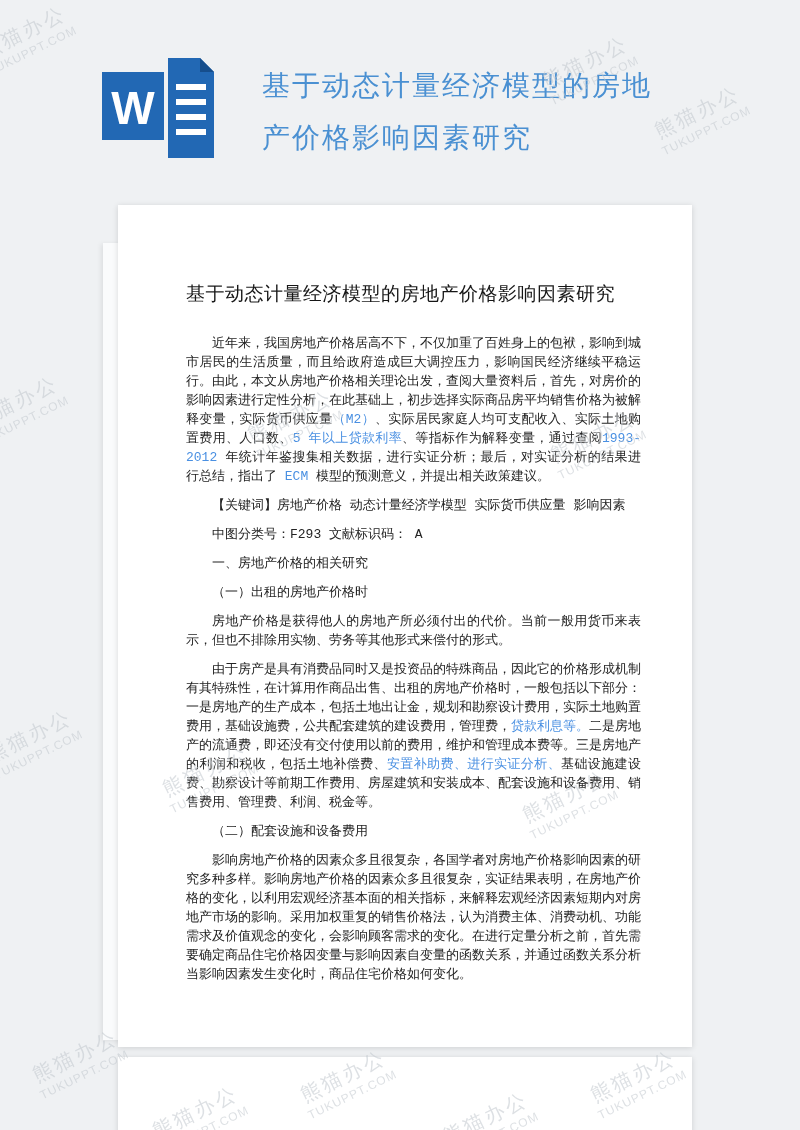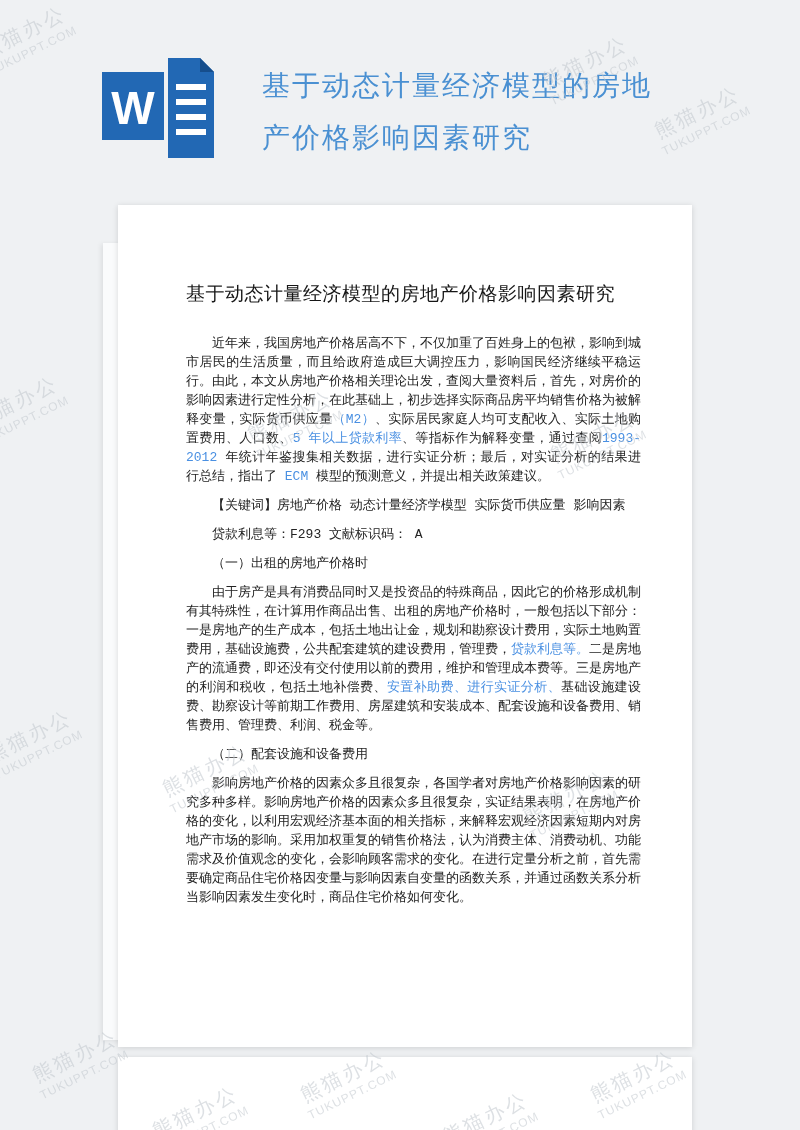--- a/index.html
+++ b/index.html
@@ -109,25 +109,27 @@
   <div class="sheet-back"></div>
 
   <div class="page1">
     <div class="page1-inner">
       <h2 class="doc-title">基于动态计量经济模型的房地产价格影响因素研究</h2>
 
       <p><span>近年来，我国房地产价格居高不下，不仅加重了百姓身上的包袱，影响到城市居民的生活质量，而且给政府造成巨大调控压力，影响国民经济继续平稳运行。由此，本文从房地产价格相关理论出发，查阅大量资料后，首先，对房价的影响因素进行定性分析，在此基础上，初步选择实际商品房平均销售价格为被解释变量，实际货币供应量</span><span class="hl">（M2）</span><span>、实际居民家庭人均可支配收入、实际土地购置费用、人口数、</span><span class="hl">5 年以上贷款利率</span><span>、等指标作为解释变量，通过查阅</span><span class="hl">1993-2012</span><span> 年统计年鉴搜集相关数据，进行实证分析；最后，对实证分析的结果进行总结，指出了 </span><span class="hl">ECM</span><span> 模型的预测意义，并提出相关政策建议。</span></p>
 
       <p>【关键词】房地产价格 动态计量经济学模型 实际货币供应量 影响因素</p>
 
-      <p>贷款利息等：F293 文献标识码： A</p>
-
+      <p>中图分类号：F293 文献标识码： A</p>
+
+      <p>一、房地产价格的相关研究</p>
 
       <p>（一）出租的房地产价格时</p>
 
+      <p>房地产价格是获得他人的房地产所必须付出的代价。当前一般用货币来表示，但也不排除用实物、劳务等其他形式来偿付的形式。</p>
 
       <p><span>由于房产是具有消费品同时又是投资品的特殊商品，因此它的价格形成机制有其特殊性，在计算用作商品出售、出租的房地产价格时，一般包括以下部分：一是房地产的生产成本，包括土地出让金，规划和勘察设计费用，实际土地购置费用，基础设施费，公共配套建筑的建设费用，管理费，</span><span class="hl">贷款利息等。</span><span>二是房地产的流通费，即还没有交付使用以前的费用，维护和管理成本费等。三是房地产的利润和税收，包括土地补偿费、</span><span class="hl">安置补助费、进行实证分析、</span><span>基础设施建设费、勘察设计等前期工作费用、房屋建筑和安装成本、配套设施和设备费用、销售费用、管理费、利润、税金等。</span></p>
 
       <p>（二）配套设施和设备费用</p>
 
       <p>影响房地产价格的因素众多且很复杂，各国学者对房地产价格影响因素的研究多种多样。影响房地产价格的因素众多且很复杂，实证结果表明，在房地产价格的变化，以利用宏观经济基本面的相关指标，来解释宏观经济因素短期内对房地产市场的影响。采用加权重复的销售价格法，认为消费主体、消费动机、功能需求及价值观念的变化，会影响顾客需求的变化。在进行定量分析之前，首先需要确定商品住宅价格因变量与影响因素自变量的函数关系，并通过函数关系分析当影响因素发生变化时，商品住宅价格如何变化。</p>
     </div>
   </div>
 
   <div class="page2"></div>

